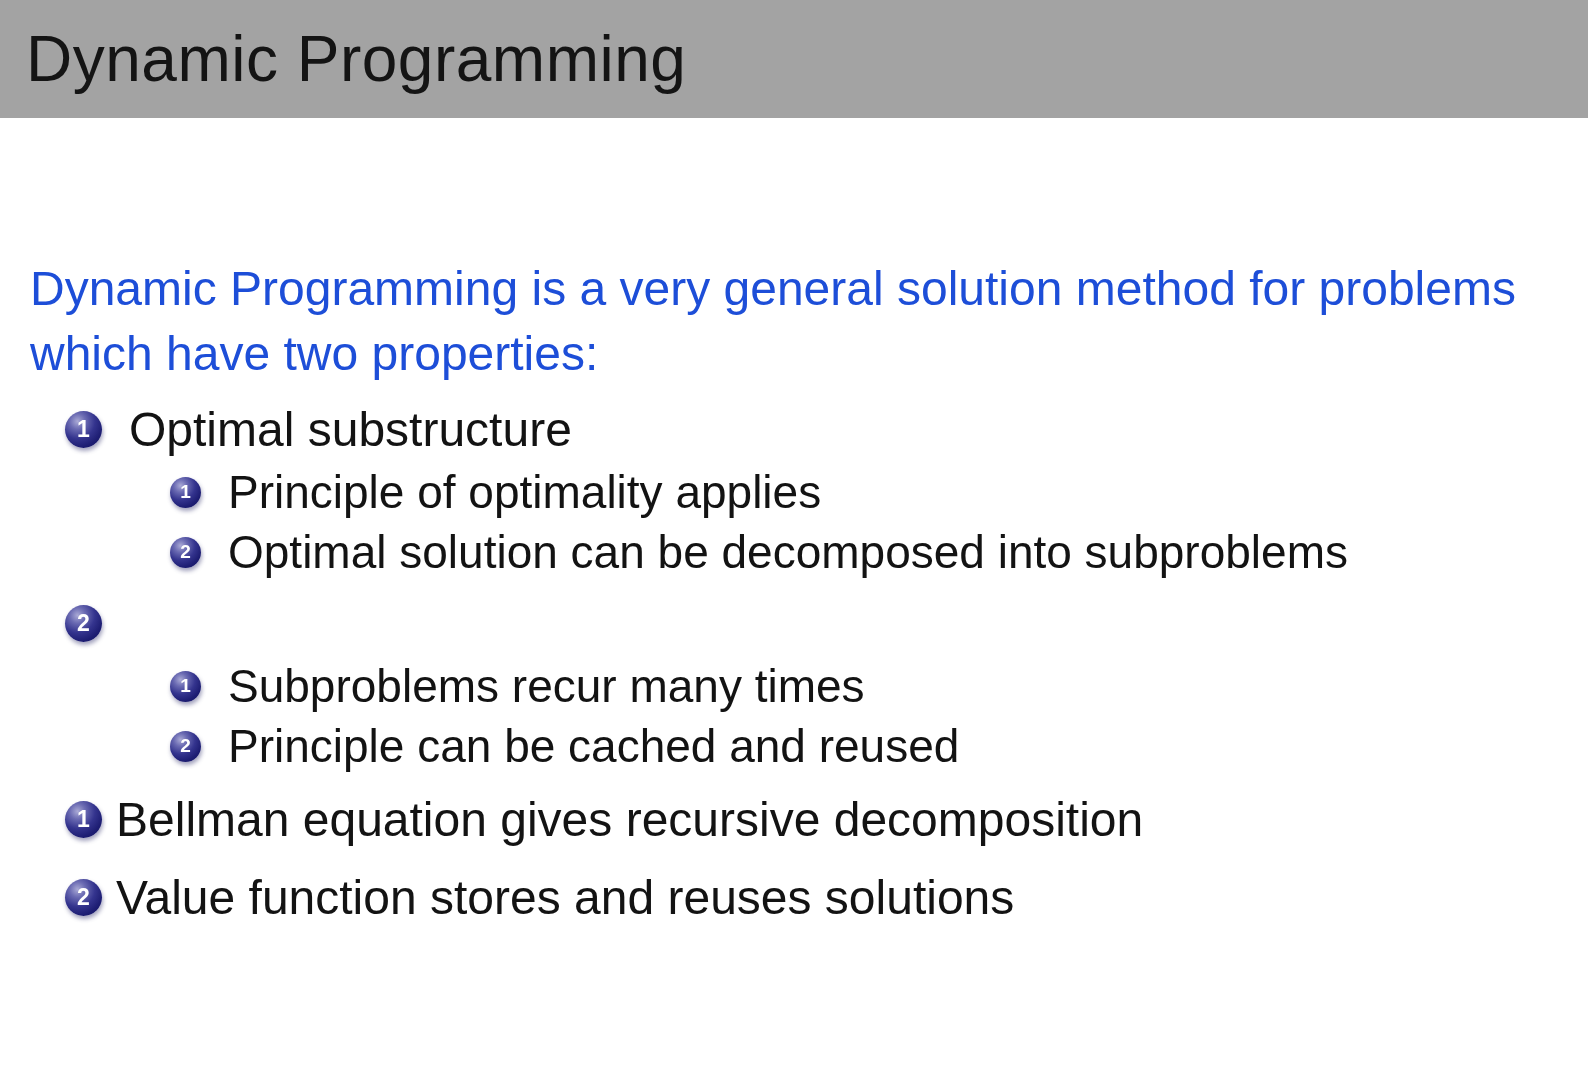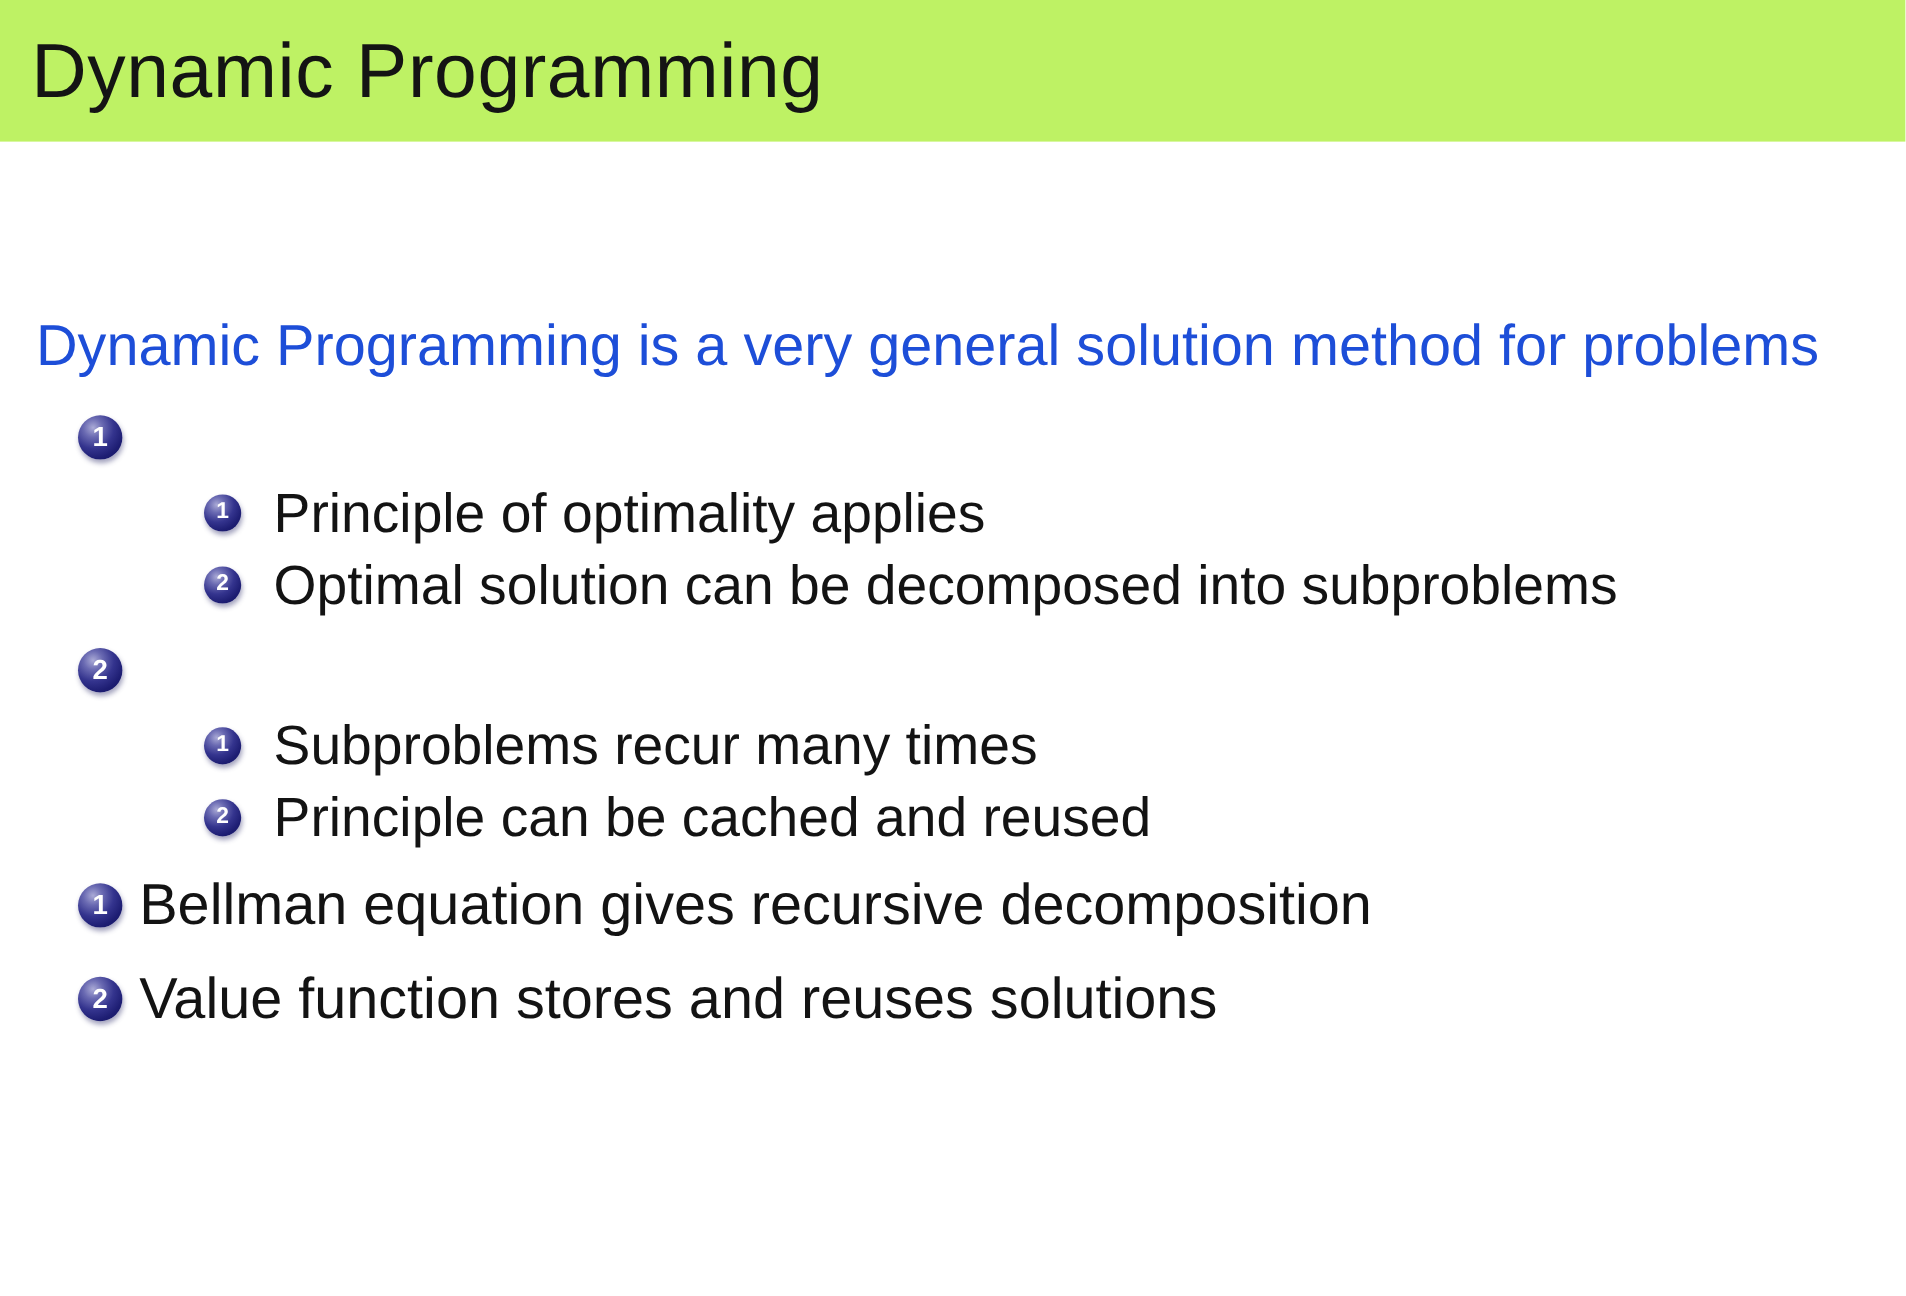--- a/index.html
+++ b/index.html
@@ -4,21 +4,21 @@
 <style>
   * { margin:0; padding:0; box-sizing:border-box; }
   html,body { width:1588px; height:1080px; overflow:hidden; }
   body {
     font-family: "Liberation Sans", "DejaVu Sans", sans-serif;
     background:#ffffff; color:#131313;
   }
   .slide { position:relative; width:1588px; height:1080px; background:#ffffff; }
 
   .title-bar {
-    width:100%; height:118px; background:#bef264;
+    width:100%; height:118px; background:#a3a3a3;
     display:flex; align-items:center; padding-left:26px;
   }
   .title-bar h1 {
     font-size:64px; font-weight:500; color:#141414; letter-spacing:0.5px;
   }
 
   .content { padding:0 30px; }
 
   .intro { margin-top:138px; font-size:48px; line-height:65px; color:#1d4ed8; }
   .intro .line { display:block; }
@@ -52,24 +52,26 @@
 <div class="slide">
 
   <div class="title-bar">
     <h1>Dynamic Programming</h1>
   </div>
 
   <div class="content">
 
     <p class="intro">
       <span class="line">Dynamic Programming is a very general solution method for problems</span>
+      <span class="line">which have two properties:</span>
     </p>
 
     <div class="row l1">
       <span class="ball ball-l1">1</span>
+      <span class="label">Optimal substructure</span>
     </div>
 
     <div class="row l2">
       <span class="ball ball-l2">1</span>
       <span class="label">Principle of optimality applies</span>
     </div>
 
     <div class="row l2">
       <span class="ball ball-l2">2</span>
       <span class="label">Optimal solution can be decomposed into subproblems</span>

